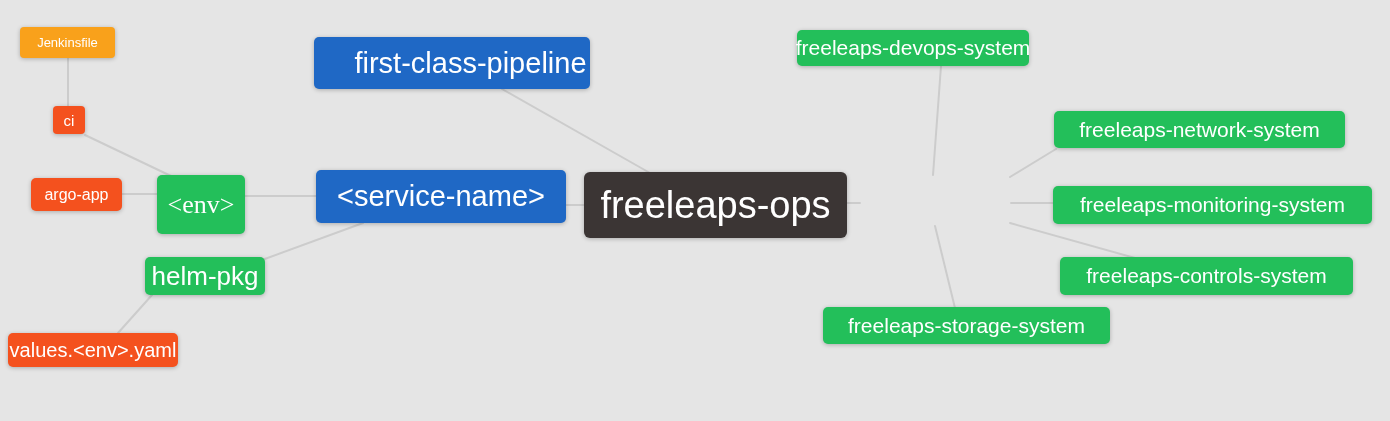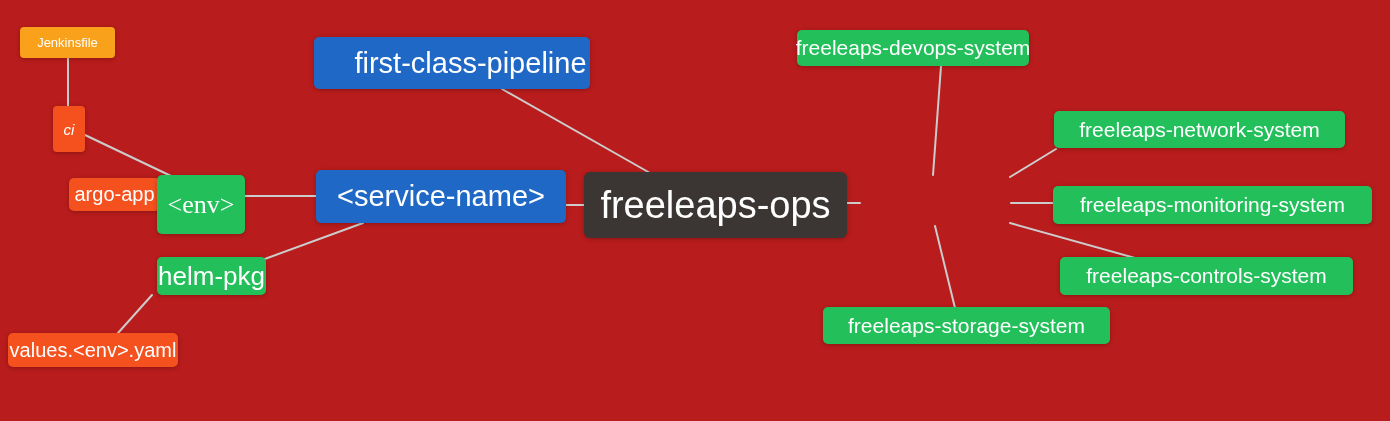--- a/index.html
+++ b/index.html
@@ -5,21 +5,21 @@
   html, body {
     margin: 0;
     padding: 0;
     background: #ffffff;
     font-family: "Liberation Sans", sans-serif;
   }
   .canvas {
     position: relative;
     width: 1390px;
     height: 421px;
-    background: #b91c1c;
+    background: #e5e5e5;
     overflow: hidden;
   }
   .edges {
     position: absolute;
     left: 0; top: 0;
     width: 1390px;
     height: 421px;
   }
   .edges line {
     stroke: #cccccc;
@@ -39,24 +39,24 @@
     box-sizing: border-box;
   }
   .blue   { background: #1f68c5; }
   .green  { background: #23bf5a; }
   .red    { background: #f4511e; }
   .orange { background: #f9a11b; }
   .dark   { background: #3b3534; }
 
   
   .n-jenkinsfile { left: 20px;   top: 27px;  width: 95px;  height: 31px; font-size: 13px; border-radius: 4px; }
-  .n-ci          { left: 53px;   top: 106px; width: 32px;  height: 46px; font-size: 15px; border-radius: 4px; font-style: italic; }
-  .n-argo-app    { left: 31px;   top: 178px; width: 91px;  height: 33px; font-size: 20px; margin-left: 38px; }
+  .n-ci          { left: 53px;   top: 106px; width: 32px;  height: 28px; font-size: 15px; border-radius: 4px; }
+  .n-argo-app    { left: 31px;   top: 178px; width: 91px;  height: 33px; font-size: 16px; }
   .n-env         { left: 157px;  top: 175px; width: 88px;  height: 59px; font-size: 26px; font-family: Liberation Serif, serif; }
-  .n-helm-pkg    { left: 157px;  top: 257px; width: 109px; height: 38px; font-size: 26px; }
+  .n-helm-pkg    { left: 145px;  top: 257px; width: 120px; height: 38px; font-size: 26px; }
   .n-values      { left: 8px;    top: 333px; width: 170px; height: 34px; font-size: 20px; }
   .n-fcp         { left: 314px;  top: 37px;  width: 276px; height: 52px; font-size: 29px; padding-left: 37px; }
   .n-service     { left: 316px;  top: 170px; width: 250px; height: 53px; font-size: 29px; }
   .n-root        { left: 584px;  top: 172px; width: 263px; height: 66px; font-size: 38px; border-radius: 6px; }
   .n-manifests   { left: 853px;  top: 174px; width: 157px; height: 51px; font-size: 29px; }
   .n-devops      { left: 797px;  top: 30px;  width: 232px; height: 36px; font-size: 21px; }
   .n-network     { left: 1054px; top: 111px; width: 291px; height: 37px; font-size: 21px; }
   .n-monitoring  { left: 1053px; top: 186px; width: 319px; height: 38px; font-size: 21px; }
   .n-controls    { left: 1060px; top: 257px; width: 293px; height: 38px; font-size: 21px; }
   .n-storage     { left: 815px;  top: 307px; width: 287px; height: 37px; font-size: 21px; margin-left: 8px; }

